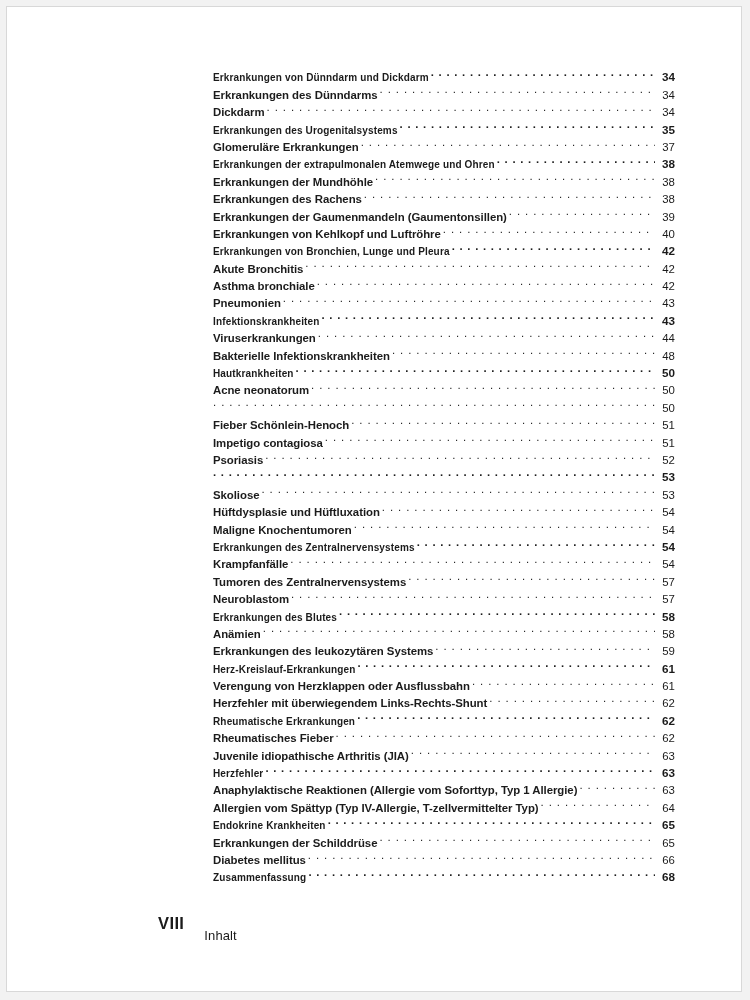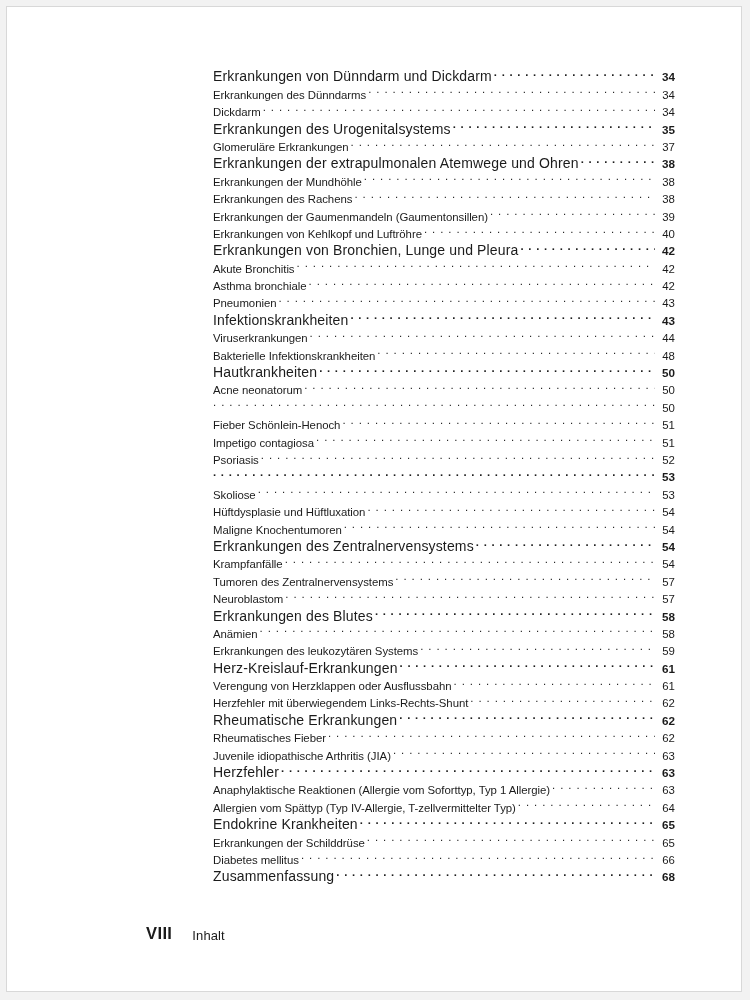--- a/index.html
+++ b/index.html
@@ -44,25 +44,26 @@
     line-height: 17.4px;
     color: #1b1b1b;
     white-space: nowrap;
   }
 
   .toc-title {
     font-size: 11.4px;
     letter-spacing: -0.05px;
     flex: 0 0 auto;
     padding-right: 2px;
+    font-weight: bold;
   }
 
   .toc-entry.level-1 .toc-title {
-    font-weight: normal;
-    font-size: 14px;
+    font-weight: bold;
+    font-size: 10px;
     letter-spacing: 0.15px;
     font-stretch: condensed;
   }
 
   .leader {
     flex: 1 1 auto;
     min-width: 4px;
     position: relative;
     overflow: hidden;
     height: 17.4px;
@@ -91,24 +92,24 @@
     padding-left: 3px;
   }
   .toc-entry.level-1 .toc-page {
     font-weight: bold;
     font-size: 11.7px;
   }
 
   
   .footer {
     position: absolute;
-    left: 139px;
+    left: 151px;
     bottom: 48px;
     display: flex;
-    align-items: flex-end;
+    align-items: center;
   }
   .folio {
     font-size: 16.5px;
     font-weight: bold;
     letter-spacing: 0.4px;
     color: #1b1b1b;
   }
   .footer-label {
     font-size: 13px;
     color: #1b1b1b;

